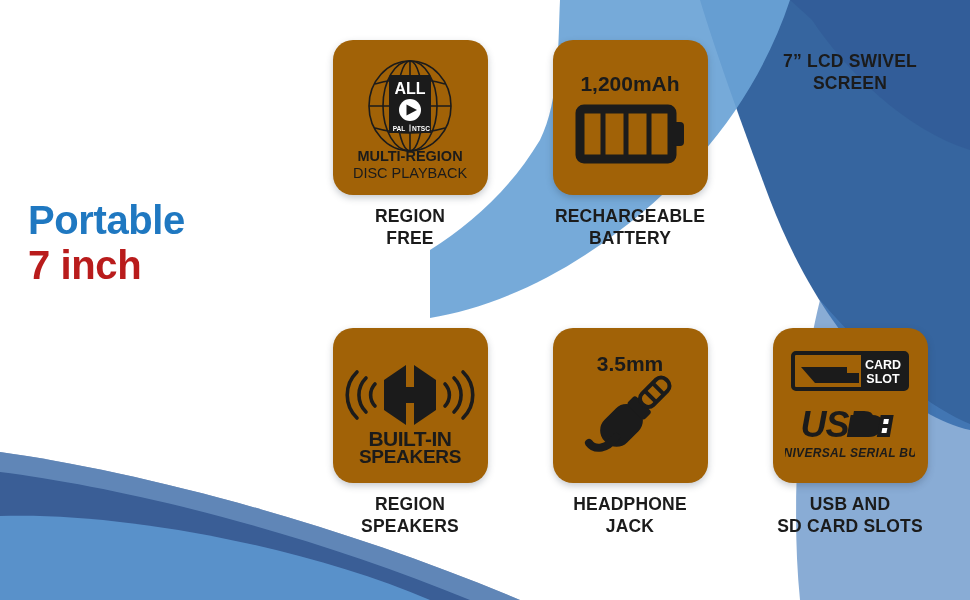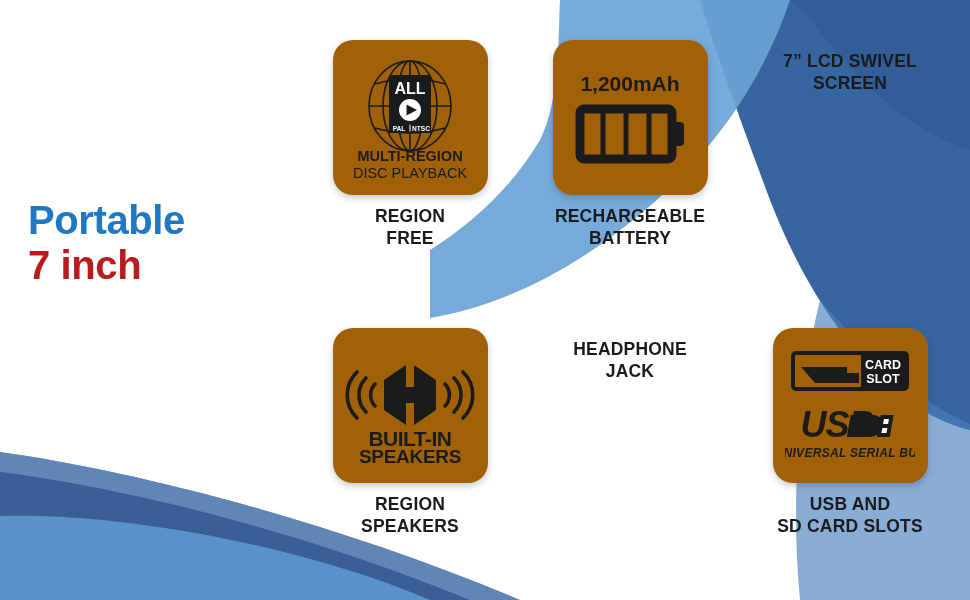--- a/index.html
+++ b/index.html
@@ -200,20 +200,37 @@
           <text x="66" y="116" text-anchor="middle" fill="#1b1b1b" font-family="Liberation Sans, sans-serif" font-size="19" font-weight="bold" letter-spacing="-0.3">SPEAKERS</text>
         </svg>
       </div>
       <div class="caption">
         <span>REGION</span>
         <span>SPEAKERS</span>
       </div>
     </div>
 
     <div class="feature r1 c1">
+      <div class="card">
+        <svg width="126" height="122" viewBox="0 0 126 122">
+          <text x="63" y="26" text-anchor="middle" fill="#1b1b1b" font-family="Liberation Sans, sans-serif" font-size="21" font-weight="bold">3.5mm</text>
+          <g transform="rotate(-45 63 72)">
+
+            <rect x="28" y="56" width="46" height="32" rx="15" fill="#1b1b1b"></rect>
+
+            <rect x="70" y="60" width="12" height="24" rx="3" fill="#1b1b1b"></rect>
+
+            <rect x="81" y="64" width="34" height="16" rx="7" fill="none" stroke="#1b1b1b" stroke-width="4"></rect>
+            <line x1="92" y1="64" x2="92" y2="80" stroke="#1b1b1b" stroke-width="4"></line>
+            <line x1="103" y1="64" x2="103" y2="80" stroke="#1b1b1b" stroke-width="4"></line>
+          </g>
+
+          <path d="M 49 92 C 40 104 28 106 22 98" fill="none" stroke="#1b1b1b" stroke-width="8" stroke-linecap="round"></path>
+        </svg>
+      </div>
       <div class="caption">
         <span>HEADPHONE</span>
         <span>JACK</span>
       </div>
     </div>
 
     <div class="feature r1 c2">
       <div class="card">
         <svg width="130" height="122" viewBox="0 0 130 122">
 

